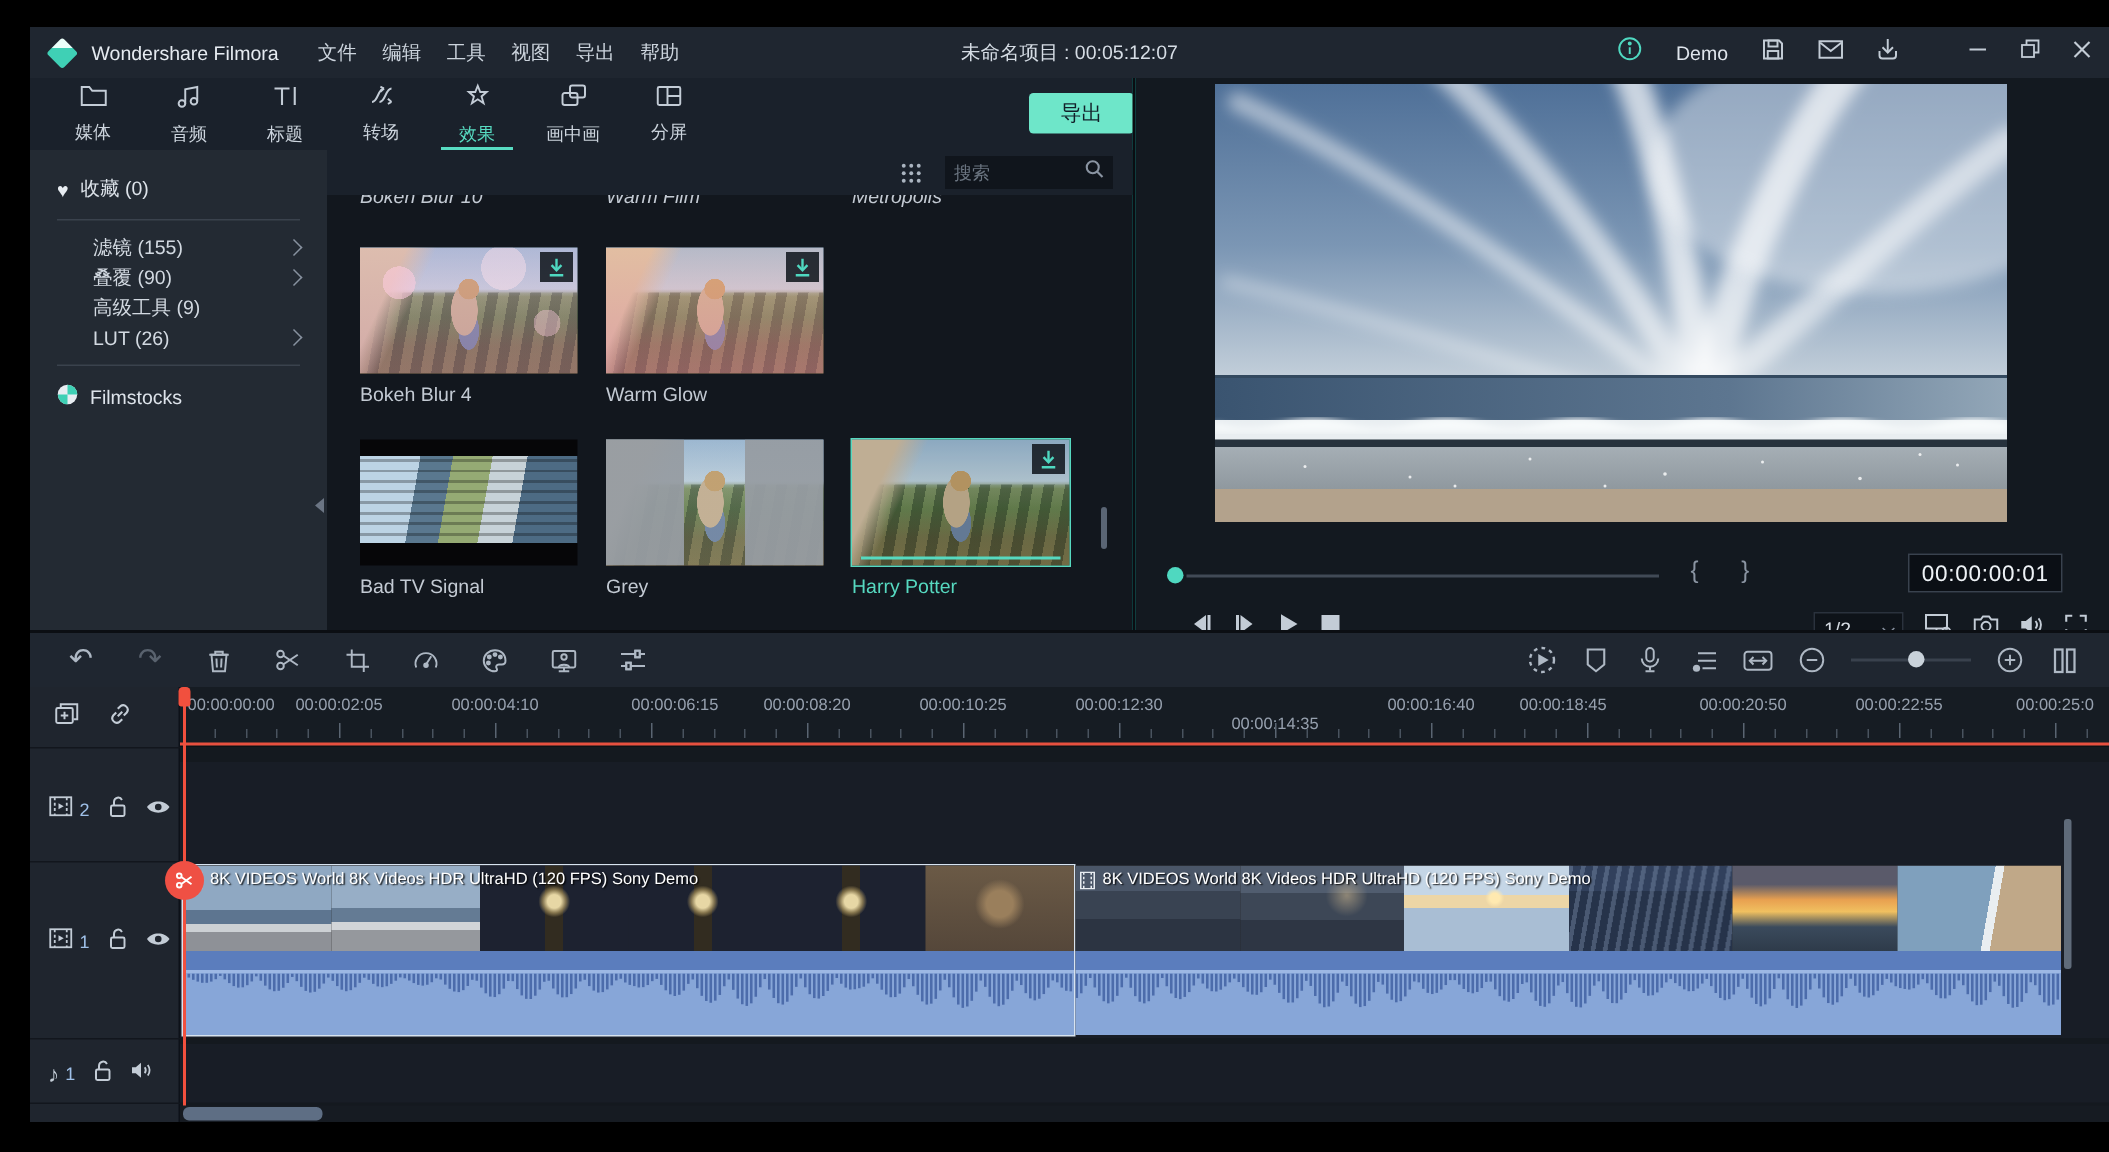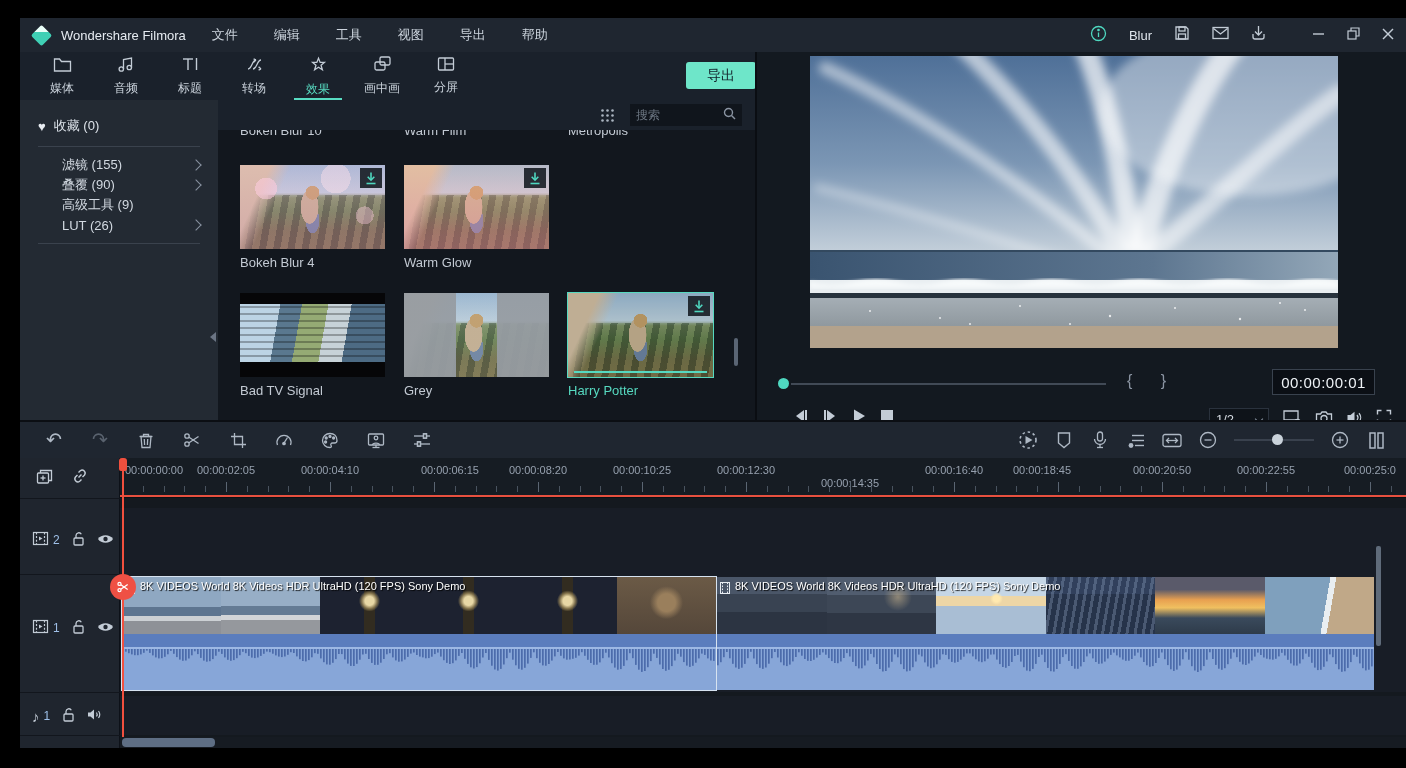--- a/index.html
+++ b/index.html
@@ -4,21 +4,21 @@
 <style>
   * { margin:0; padding:0; box-sizing:border-box; }
   html,body { width:1406px; height:768px; background:#000; font-family:"Liberation Sans", sans-serif; overflow:hidden; }
   .abs { position:absolute; }
   .window { position:absolute; left:20px; top:18px; width:1386px; height:730px; background:#14b8a6; }
 
   
   .titlebar { left:0; top:0; width:1386px; height:34px; background:#1f2630; display:flex; align-items:center; }
   .logo { width:15px; height:15px; margin-left:14px; background:linear-gradient(135deg,#eafff9 0 32%,#3fd0b5 32%); transform:rotate(45deg); border-radius:2px; }
   .appname { color:#e6ebf1; font-size:13px; margin-left:12px; white-space:nowrap; }
-  .menus { display:flex; gap:36px; margin-left:26px; }
+  .menus { display:flex; gap:17px; margin-left:26px; }
   .menu-item { color:#ccd4dd; font-size:13px; cursor:default; }
   .proj-title { position:absolute; left:0; right:0; text-align:center; color:#d6dde5; font-size:13px; pointer-events:none; }
   .tb-right { position:absolute; right:12px; top:0; height:34px; display:flex; align-items:center; gap:22px; }
   .tb-right .win-gap { width:2px; }
   .ic { display:inline-block; vertical-align:middle; color:#c3ccd6; }
   .login { color:#dfe5ec; font-size:13px; }
 
   
   .ribbon { left:0; top:34px; width:735px; height:48px; background:#1a212b; }
   .tabs { display:flex; height:48px; padding-left:10px; }
@@ -45,21 +45,21 @@
   .collapse-handle { position:absolute; left:190px; top:232px; width:0; height:0; border-top:5px solid transparent; border-bottom:5px solid transparent; border-right:6px solid #6b7584; }
 
   
   .fxpanel { left:198px; top:82px; width:537px; height:320px; background:#12171e; }
   .fxhead { position:absolute; left:0; top:0; width:537px; height:30px; background:#1a212b; }
   .gridicon { position:absolute; left:382px; top:8px; }
   .searchbox { position:absolute; left:412px; top:4px; width:112px; height:22px; background:#10151c; display:flex; align-items:center; padding:0 6px; }
   .searchbox input { flex:1; background:transparent; border:none; outline:none; color:#cfd6de; font-size:12px; font-family:"Liberation Sans",sans-serif; min-width:0; }
   .searchbox input::placeholder { color:#6b7581; }
   .partialrow { position:absolute; left:0; top:30px; width:537px; height:12px; overflow:hidden; }
-  .plabel { position:absolute; top:-7px; color:#c3cad3; font-size:13px; }
+  .plabel { position:absolute; top:-7px; color:#c3cad3; font-size:13px;font-style:italic; }
   .fxcard { position:absolute; width:145px; cursor:pointer; }
   .fxthumb { position:relative; width:145px; height:84px; overflow:hidden; background:
       linear-gradient(180deg,#9dbcd8 0%,#c2d6e4 33%,#8a9a74 39%,#6d8557 55%,#7d6b4c 78%,#8a6f4e 100%); }
   .fxthumb .rows { position:absolute; left:0; right:0; top:36%; bottom:0;
       background:repeating-linear-gradient(100deg, rgba(36,60,30,.50) 0 7px, rgba(104,136,70,.30) 7px 14px); }
   .fxthumb .person { position:absolute; inset:0; background:
       radial-gradient(circle 7px at 50% 33%, #c9a26a 97%, transparent),
       radial-gradient(ellipse 9px 17px at 48% 50%, #cbb493 97%, transparent),
       radial-gradient(ellipse 7px 13px at 50% 66%, #6f86a6 97%, transparent),
       linear-gradient(115deg, #d8c2a6 0 17%, rgba(216,194,166,0) 28%); }
@@ -162,29 +162,30 @@
     <div class="logo"></div>
     <div class="appname">Wondershare Filmora</div>
     <div class="menus">
       <span class="menu-item">文件</span>
       <span class="menu-item">编辑</span>
       <span class="menu-item">工具</span>
       <span class="menu-item">视图</span>
       <span class="menu-item">导出</span>
       <span class="menu-item">帮助</span>
     </div>
+    <div class="proj-title">未命名项目 : 00:05:12:07</div>
     <div class="tb-right">
       <span class="ic" style="color:#4fd8c0">
         <svg width="17" height="17" viewBox="0 0 17 17" fill="none" stroke="currentColor" stroke-width="1.3">
             <circle cx="8.5" cy="8.5" r="7"></circle>
             <line x1="8.5" y1="7.5" x2="8.5" y2="12"></line>
             <circle cx="8.5" cy="5" r="0.7" fill="currentColor"></circle>
           </svg>
       </span>
-      <span class="login">Blur</span>
+      <span class="login">Demo</span>
       <span class="ic">
         <svg width="16" height="16" viewBox="0 0 16 16" fill="none" stroke="currentColor" stroke-width="1.3">
             <path d="M2 2h10l2 2v10H2z"></path>
             <rect x="5" y="2" width="6" height="4"></rect>
             <rect x="4.5" y="9" width="7" height="5"></rect>
           </svg>
       </span>
       <span class="ic">
         <svg width="17" height="14" viewBox="0 0 17 14" fill="none" stroke="currentColor" stroke-width="1.3">
             <rect x="1" y="1.5" width="15" height="11"></rect>
@@ -293,20 +294,28 @@
     </div>
     <div class="sb-row sb-cat">
       <span>高级工具 (9)</span>
     </div>
     <div class="sb-row sb-cat">
       <span>LUT (26)</span>
         <span class="flex1"></span>
       <span class="chev right"></span>
     </div>
     <div class="sb-div"></div>
+    <div class="sb-row">
+      <span class="ic" style="margin-right:8px"><svg width="14" height="14" viewBox="0 0 14 14">
+            <circle cx="7" cy="7" r="6.5" fill="#e8edf2"></circle>
+            <path d="M7 7 L7 0.5 A6.5 6.5 0 0 1 13.5 7 Z" fill="#3fd0b5"></path>
+            <path d="M7 7 L0.5 7 A6.5 6.5 0 0 0 7 13.5 Z" fill="#3fd0b5"></path>
+          </svg></span>
+      <span>Filmstocks</span>
+    </div>
     <div class="collapse-handle"></div>
   </div>
 
   <div class="abs fxpanel">
     <div class="fxhead">
       <span class="ic gridicon"><svg width="15" height="15" viewBox="0 0 15 15" fill="#aab4c0">
             <circle cx="2.5" cy="2.5" r="1.3"></circle>
             <circle cx="7.5" cy="2.5" r="1.3"></circle>
             <circle cx="12.5" cy="2.5" r="1.3"></circle>
             <circle cx="2.5" cy="7.5" r="1.3"></circle>

